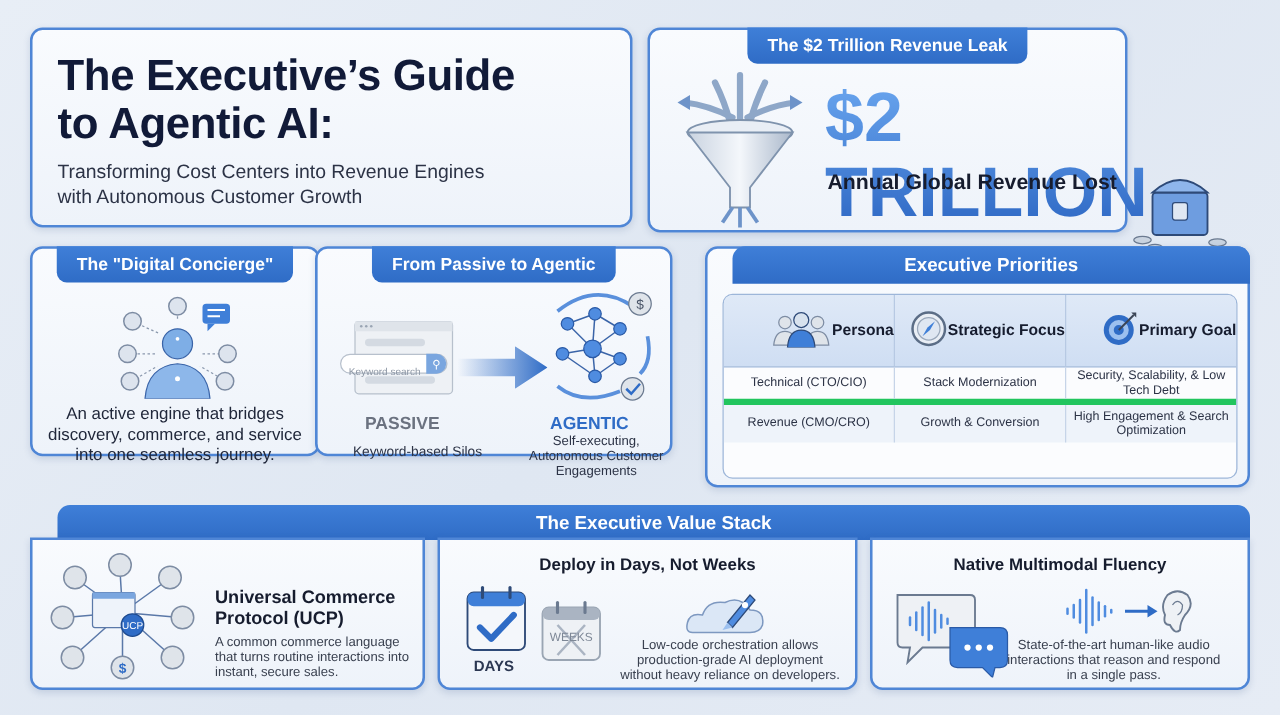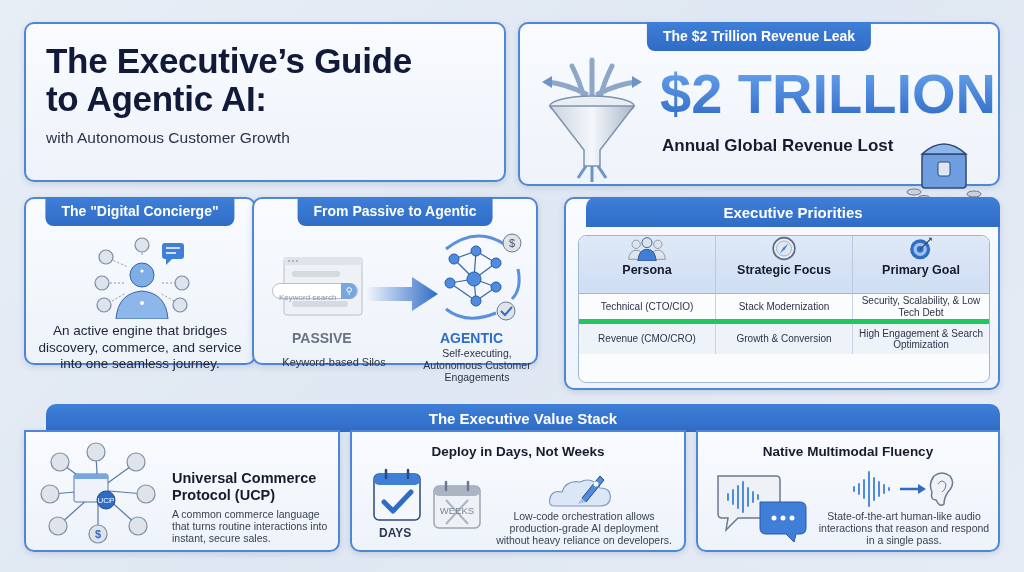--- a/index.html
+++ b/index.html
@@ -42,21 +42,21 @@
   .main-title {
     position: absolute; left: 20px; top: 18px;
     font-size: 35px; font-weight: bold; line-height: 38px;
     color: #111a38; letter-spacing: -0.3px;
   }
   .subtitle {
     position: absolute; left: 20px; top: 104px;
     font-size: 15.5px; line-height: 20px; color: #2c3346;
   }
   
-  #leak-card { left: 518px; top: 22px; width: 482px; height: 164px; }
+  #leak-card { left: 518px; top: 22px; width: 384px; height: 164px; }
   .big-num {
     position: absolute; left: 140px; top: 40px;
     font-size: 56px; font-weight: bold; letter-spacing: 0px;
     color: #3b7ad6;
     background: linear-gradient(180deg, #6aa6ef 0%, #2e68c4 100%);
     -webkit-background-clip: text; background-clip: text;
     -webkit-text-fill-color: transparent;
     line-height: 60px;
   }
   .leak-h { position: absolute; left: 142px; top: 112px; font-size: 17px; font-weight: bold; color: #161c2e; }
@@ -83,21 +83,21 @@
   .agentic-desc { position: absolute; left: 158px; top: 148px; width: 130px; text-align: center; font-size: 10.5px; line-height: 12px; color: #2c3346; }
 
   
   #prio-card { left: 564px; top: 197px; width: 436px; height: 193px; }
   .prio-table {
     position: absolute; left: 12px; top: 36px; width: 412px; height: 148px;
     border: 1px solid #9db6d9; border-radius: 8px; overflow: hidden;
     background: #fbfcfe;
   }
   .prio-head { display: flex; height: 58px; background: linear-gradient(180deg,#dfe9f7 0%, #cfdef3 100%); border-bottom: 1px solid #9db6d9; }
-  .prio-hcell { flex: 1; position: relative; border-right: 1px solid #b7c9e3; display:flex; flex-direction:column; align-items:center; justify-content:flex-end; padding-bottom: 16px; }
+  .prio-hcell { flex: 1; position: relative; border-right: 1px solid #b7c9e3; display:flex; flex-direction:row; align-items:center; justify-content:flex-end; padding-bottom: 4px; }
   .prio-hcell:last-child { border-right: none; }
   .prio-hcell .hlabel { font-size: 12.5px; font-weight: bold; color: #161c2e; margin-top: 2px; }
   .prio-row { display: flex; height: 30px; border-bottom: 5px solid #22c55e; }
   .prio-row:nth-child(odd) { background: #eef3fa; }
   .prio-row:last-child { border-bottom: none; }
   .prio-cell { flex: 1; display: flex; align-items: center; justify-content: center; text-align: center; font-size: 10px; line-height: 11.5px; color: #2c3346; border-right: 1px solid #c6d4e8; padding: 0 4px; }
   .prio-cell:last-child { border-right: none; }
 
   
   #stack-card { left: 24px; top: 404px; width: 976px; height: 150px; background: transparent; border: none; box-shadow: none; }
@@ -115,31 +115,32 @@
   .ucp-title { position: absolute; left: 146px; top: 38px; font-size: 14.5px; font-weight: bold; line-height: 17px; color: #161c2e; }
   .ucp-desc { position: absolute; left: 146px; top: 76px; font-size: 10.5px; line-height: 12px; color: #3a4150; width: 160px; }
   .sub-title { position: absolute; left: 0; right: 0; top: 12px; text-align: center; font-size: 13.5px; font-weight: bold; color: #161c2e; }
   .cal-days { position: absolute; left: 20px; top: 36px; }
   .days-lbl { position: absolute; left: 27px; top: 94px; font-size: 12px; font-weight: bold; color: #2b3752; }
   .cal-weeks { position: absolute; left: 80px; top: 48px; }
   .rocket { position: absolute; left: 196px; top: 40px; }
   .deploy-desc { position: absolute; left: 142px; top: 78px; width: 180px; text-align: center; font-size: 10.5px; line-height: 12px; color: #3a4150; }
   .bubbles { position: absolute; left: 16px; top: 40px; }
   .wave-ear { position: absolute; left: 152px; top: 38px; }
-  .multi-desc { position: absolute; left: 118px; top: 78px; width: 176px; text-align: center; font-size: 10.5px; line-height: 12px; color: #3a4150; }
+  .multi-desc { position: absolute; left: 105px; top: 78px; width: 176px; text-align: center; font-size: 10.5px; line-height: 12px; color: #3a4150; }
 </style>
 </head>
 <body>
 
 <div class="card" id="title-card">
   <div class="main-title">
     <div>The Executive’s Guide</div>
     <div>to Agentic AI:</div>
   </div>
   <div class="subtitle">
+    <div>Transforming Cost Centers into Revenue Engines</div>
     <div>with Autonomous Customer Growth</div>
   </div>
 </div>
 
 <div class="card" id="leak-card">
   <div class="tab">The $2 Trillion Revenue Leak</div>
   <svg class="funnel" width="112" height="130" viewBox="0 0 112 130">
     <defs>
       <linearGradient id="fg" x1="0" x2="1">
           <stop offset="0" stop-color="#c9d3e0"></stop>

